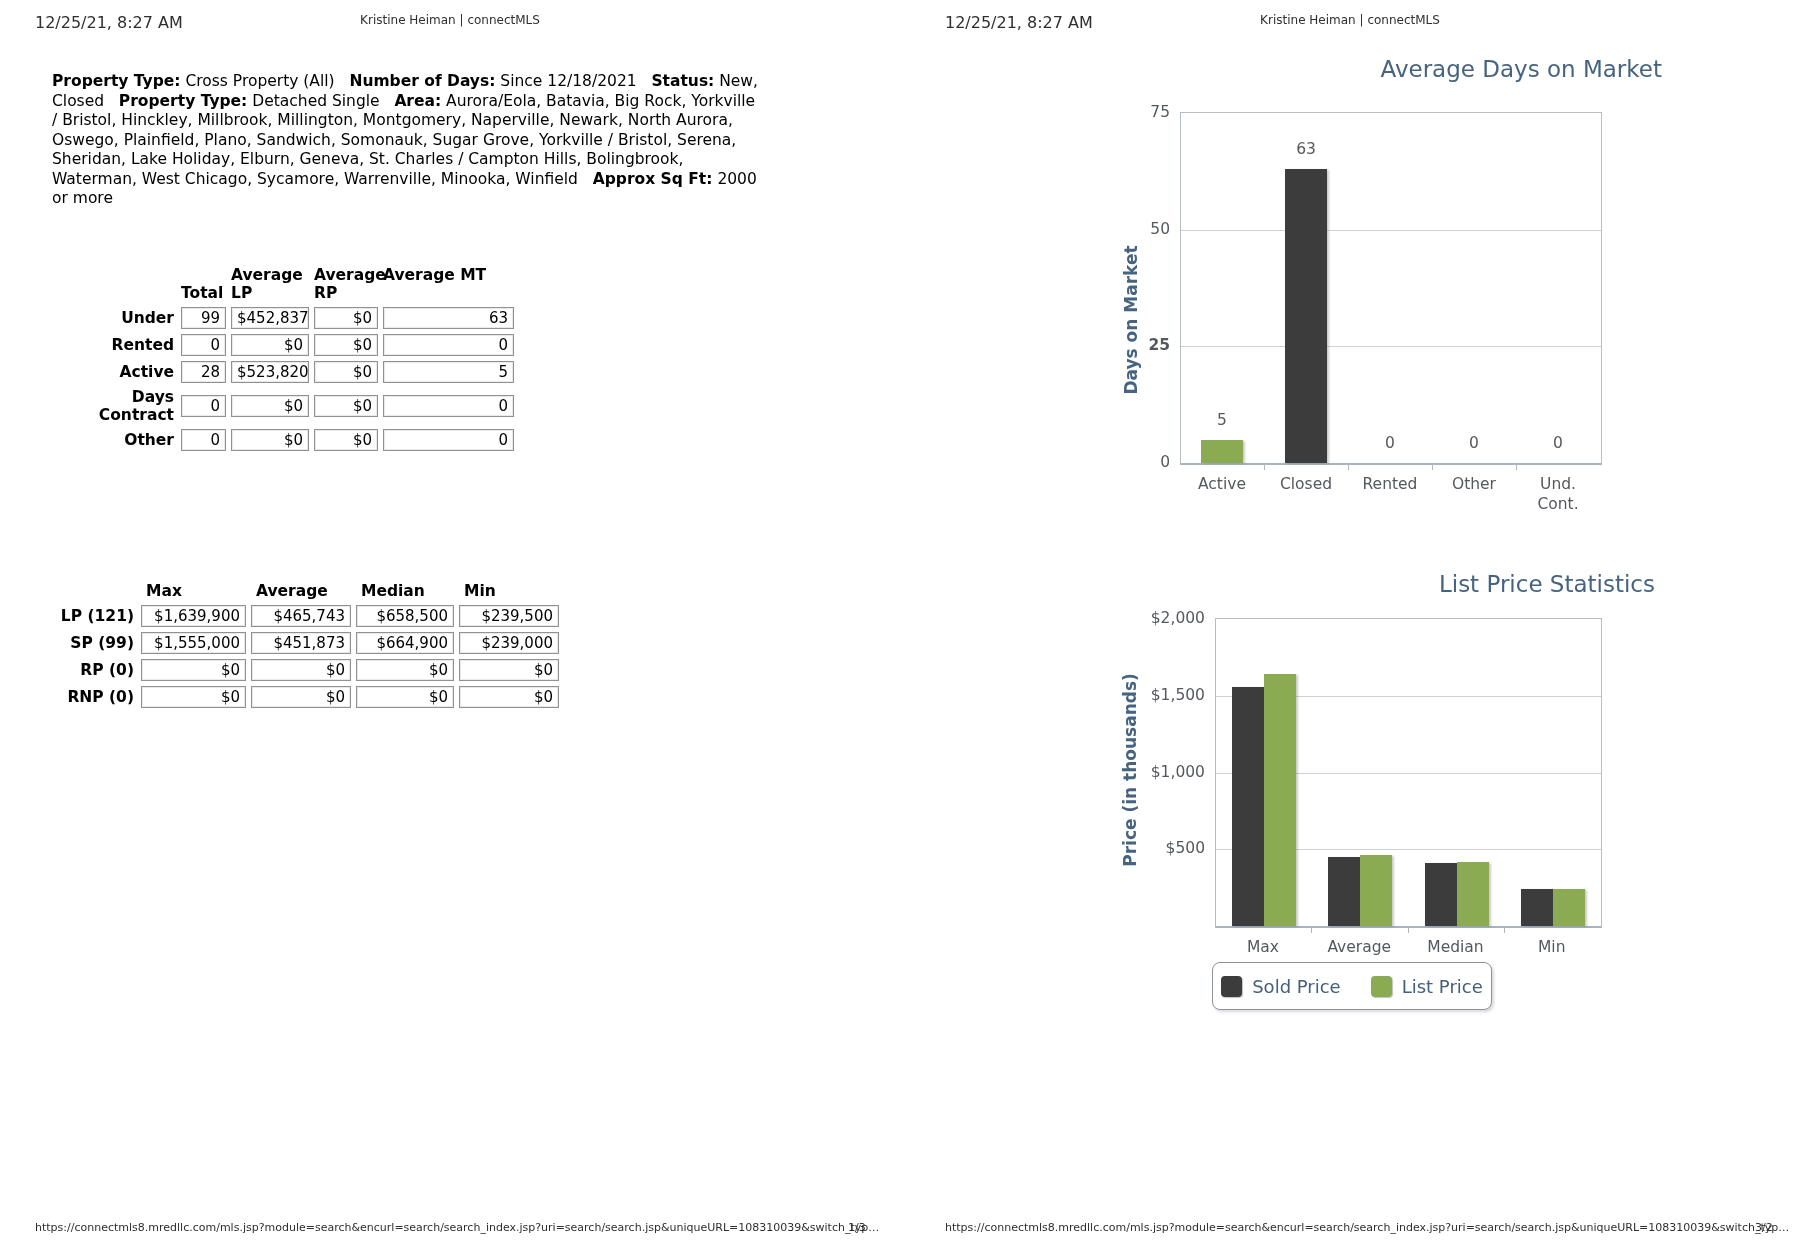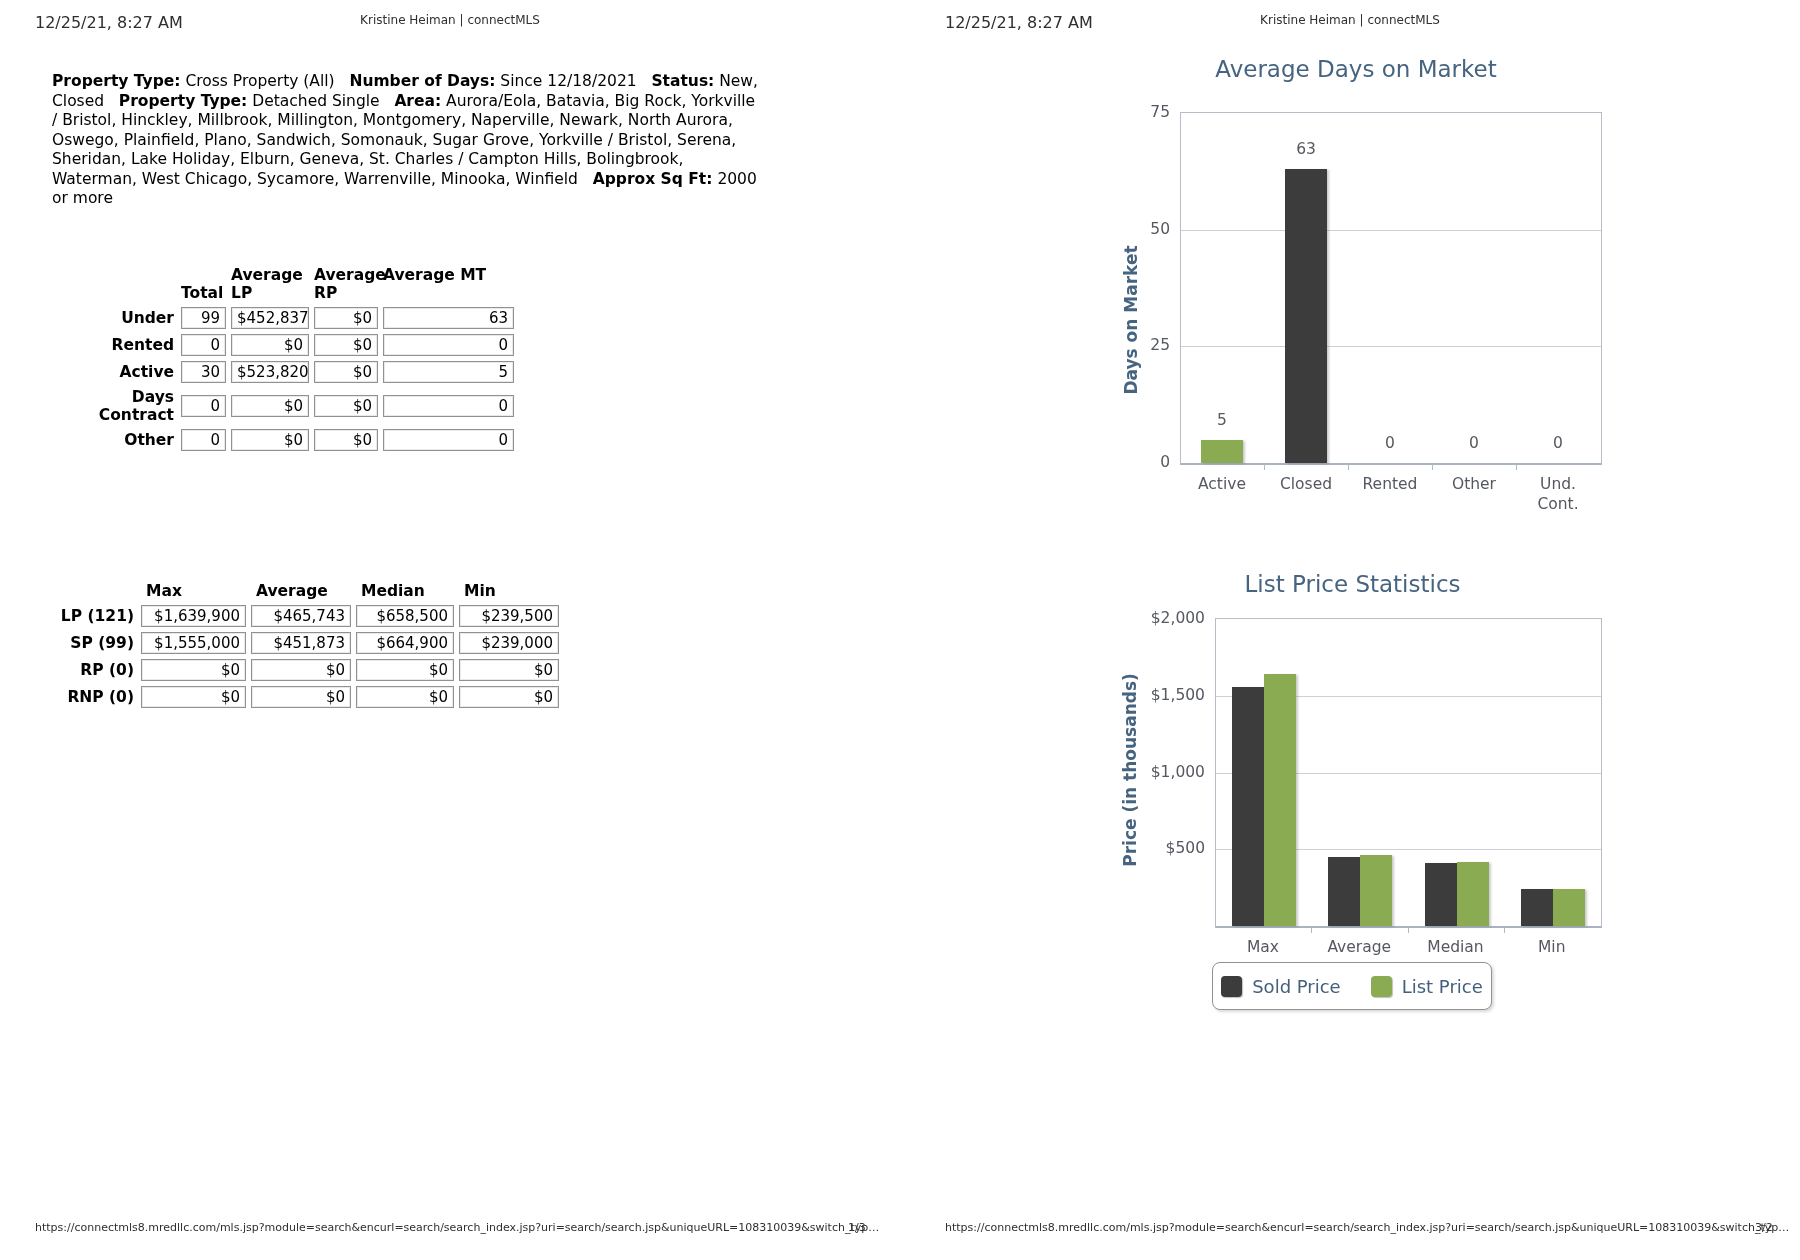--- a/index.html
+++ b/index.html
@@ -15,21 +15,21 @@
   .grid-table{display:grid;column-gap:5px;row-gap:5px;align-items:center;}
   #status-table{grid-template-columns:124px 45px 78px 64px 131px;}
   #price-table{grid-template-columns:88px 105px 100px 98px 100px;}
   .st-hdr{font-weight:bold;font-size:15.5px;line-height:18px;white-space:pre-line;align-self:end;}
   .pt-hdr{font-weight:bold;font-size:15.5px;padding-left:5px;align-self:end;}
   .row-label{font-weight:bold;font-size:15.5px;text-align:right;padding-right:2px;}
   .box{
     border:1px solid #919191;box-shadow:inset 0 0 0 1px #e9e9e9;background:#fff;
     height:18px;line-height:18px;padding:1px 5px;font-size:15px;text-align:right;
   }
-  .chart-title{font-size:23px;color:#466480;text-align:center;}
+  .chart-title{font-size:23px;color:#466480;text-align:right;}
   .plot{position:absolute;border:1px solid #b6bdc6;border-bottom:2px solid #a9b4c0;background:#fff;}
   .gridline{position:absolute;left:0;right:0;height:1px;background:#cdd1d6;}
   .bar{position:absolute;bottom:0;box-shadow:2px 1px 2px rgba(110,110,110,.35);}
   .ytick{position:absolute;font-size:15.5px;color:#55585f;text-align:right;}
   .xlabel{position:absolute;font-size:15.5px;color:#55585f;text-align:center;white-space:pre-line;line-height:20px;}
   .vlabel{position:absolute;font-size:15.5px;color:#55585f;text-align:center;}
   .ylab{
     position:absolute;font-size:17px;font-weight:bold;color:#46647f;
     transform:translate(-50%,-50%) rotate(-90deg);white-space:nowrap;
   }
@@ -63,21 +63,21 @@
     <div class="box">99</div>
     <div class="box">$452,837</div>
     <div class="box">$0</div>
     <div class="box">63</div>
     <div class="row-label">Rented</div>
     <div class="box">0</div>
     <div class="box">$0</div>
     <div class="box">$0</div>
     <div class="box">0</div>
     <div class="row-label">Active</div>
-    <div class="box">30</div>
+    <div class="box">28</div>
     <div class="box">$523,820</div>
     <div class="box">$0</div>
     <div class="box">5</div>
     <div class="row-label">Days Contract</div>
     <div class="box">0</div>
     <div class="box">$0</div>
     <div class="box">$0</div>
     <div class="box">0</div>
     <div class="row-label">Other</div>
     <div class="box">0</div>
@@ -124,21 +124,21 @@
   <div class="abs chart-title" style="left:1050px;top:56px;width:612px;">Average Days on Market</div>
   <div class="ylab" style="left:1131px;top:320px;">Days on Market</div>
   <div id="plot1" class="plot" style="left:1180px;top:112px;width:420px;height:350px;">
       <div class="gridline" style="top: 116.667px;"></div>
       <div class="gridline" style="top: 233.333px;"></div>
       <div class="bar" style="left: 20px; width: 42px; height: 23.3333px; background: rgb(139, 171, 82);"></div>
       <div class="bar" style="left: 104px; width: 42px; height: 294px; background: rgb(60, 60, 60);"></div>
     </div>
 <div class="abs ytick" style="left: 1098px; width: 72px; top: 103px;">75</div>
     <div class="abs ytick" style="left: 1098px; width: 72px; top: 219.667px;">50</div>
-    <div class="abs ytick" style="left: 1098px; width: 72px; top: 336.333px;">25</div>
+    <div class="abs ytick" style="left: 1098px; width: 72px; top: 336.333px; font-weight: bold;">25</div>
     <div class="abs ytick" style="left: 1098px; width: 72px; top: 453px;">0</div>
     <div class="abs vlabel" style="left: 1180px; width: 84px; top: 410.667px;">5</div>
     <div class="xlabel" style="left: 1180px; width: 84px; top: 474px;">Active</div>
     <div class="abs vlabel" style="left: 1264px; width: 84px; top: 140px;">63</div>
     <div class="xlabel" style="left: 1264px; width: 84px; top: 474px;">Closed</div>
     <div class="tick" style="left: 1264px; top: 464px;"></div>
     <div class="abs vlabel" style="left: 1348px; width: 84px; top: 434px;">0</div>
     <div class="xlabel" style="left: 1348px; width: 84px; top: 474px;">Rented</div>
     <div class="tick" style="left: 1348px; top: 464px;"></div>
     <div class="abs vlabel" style="left: 1432px; width: 84px; top: 434px;">0</div>

